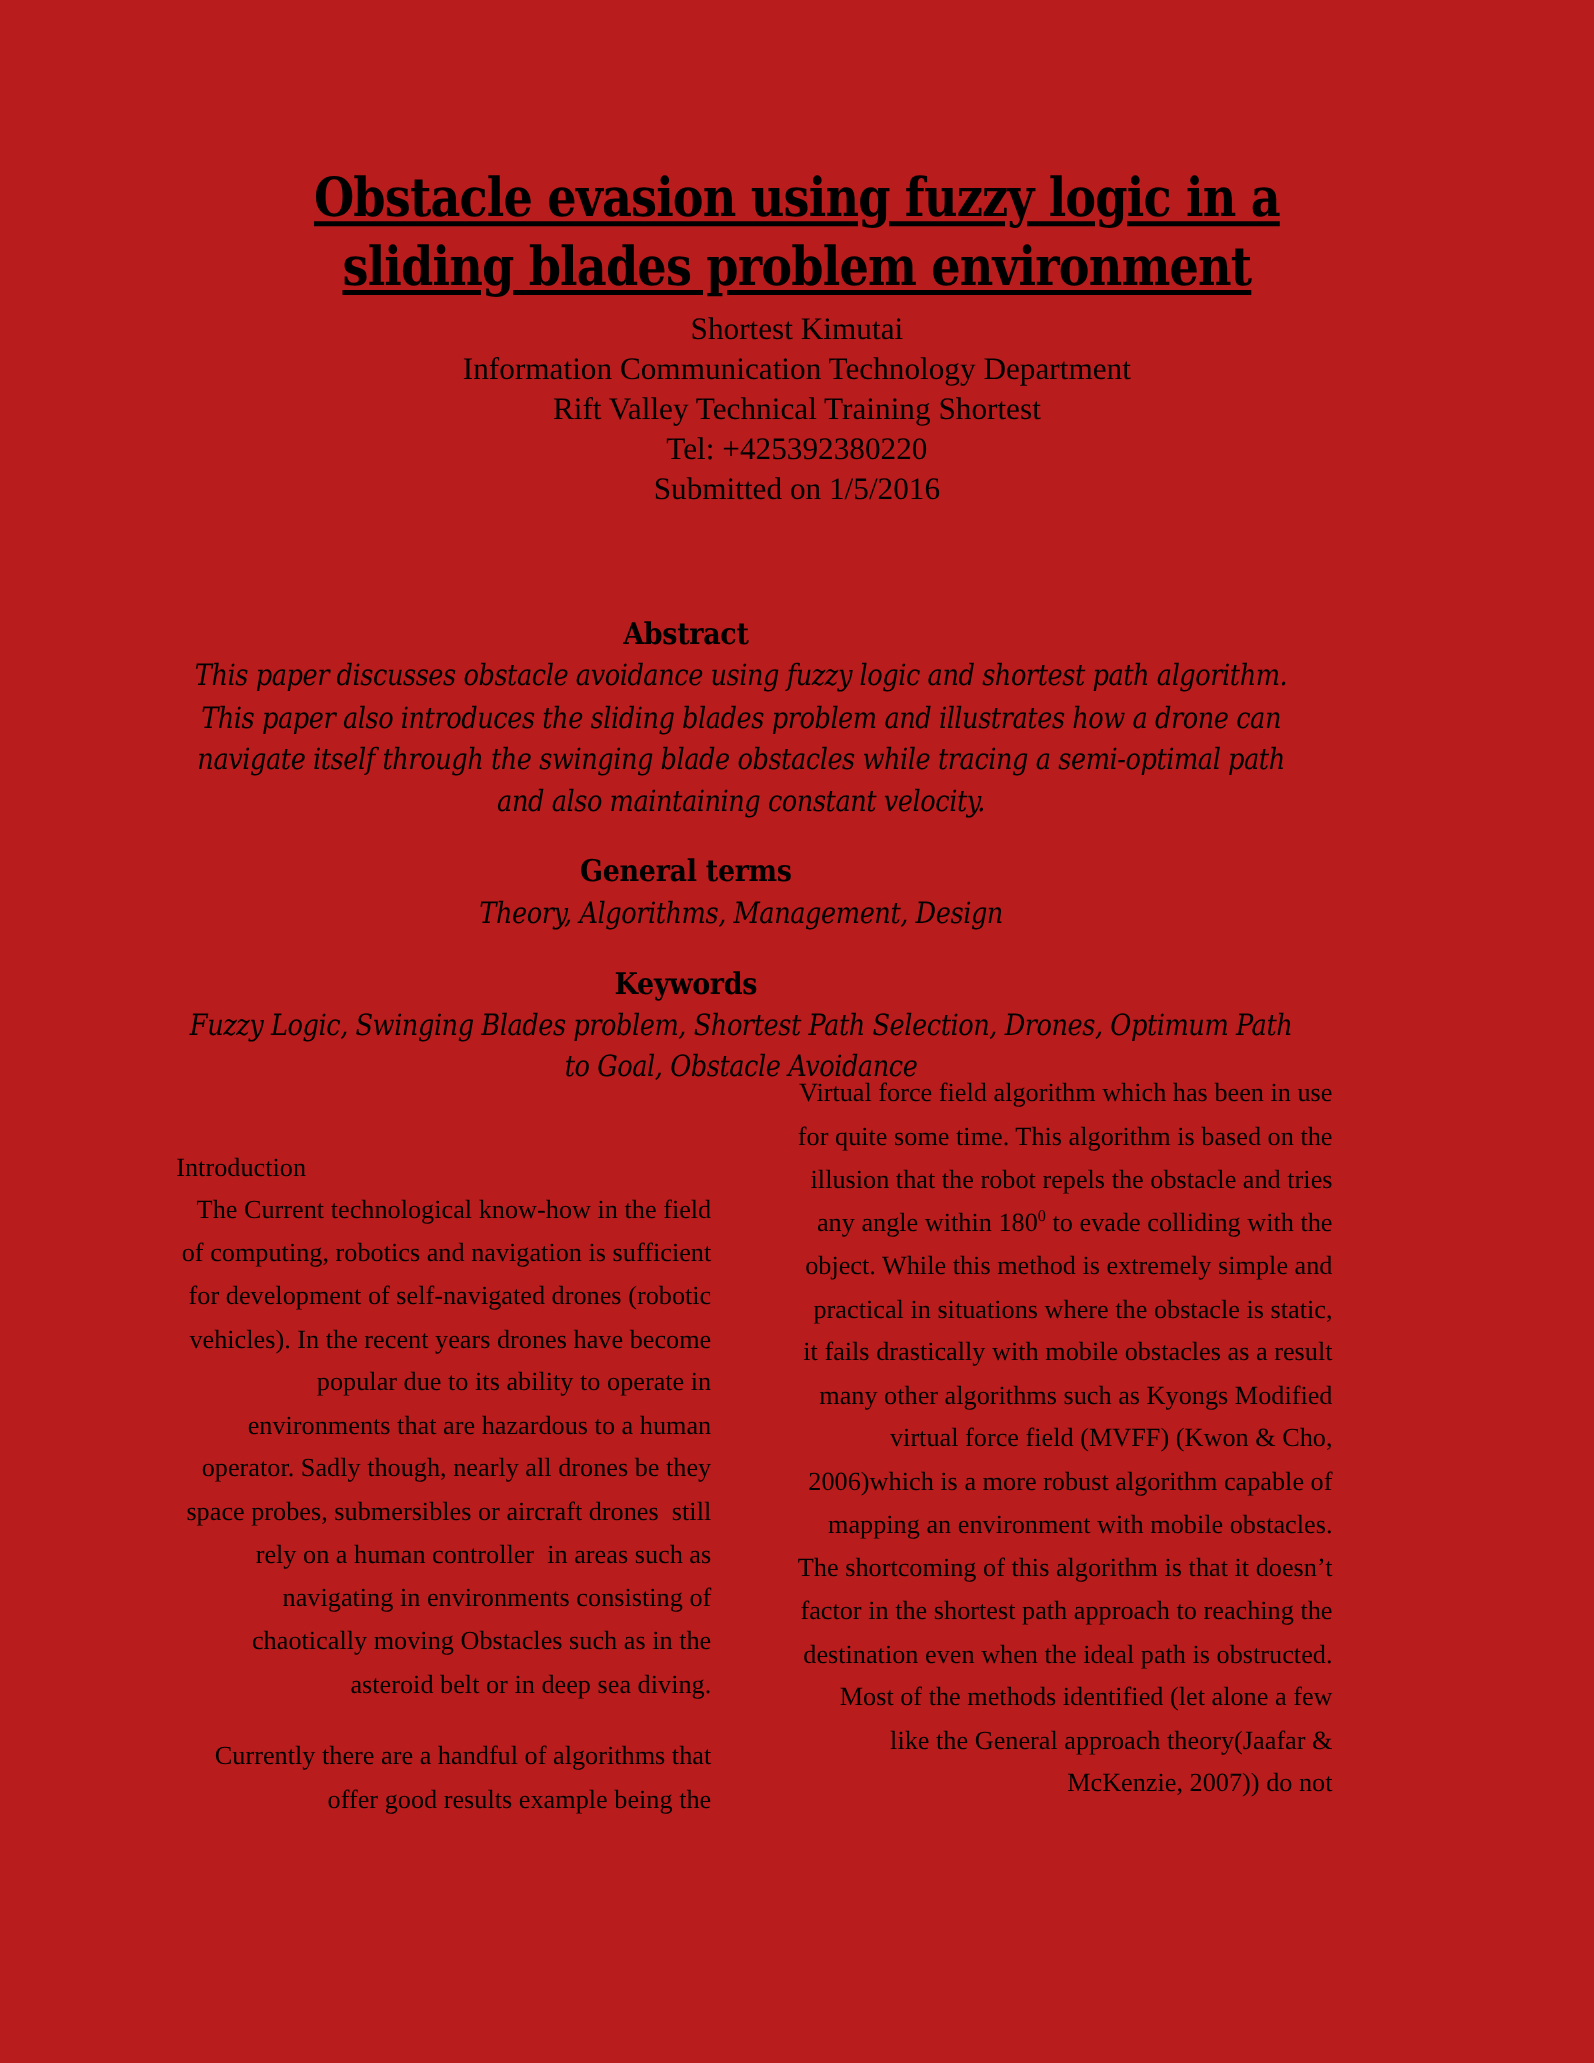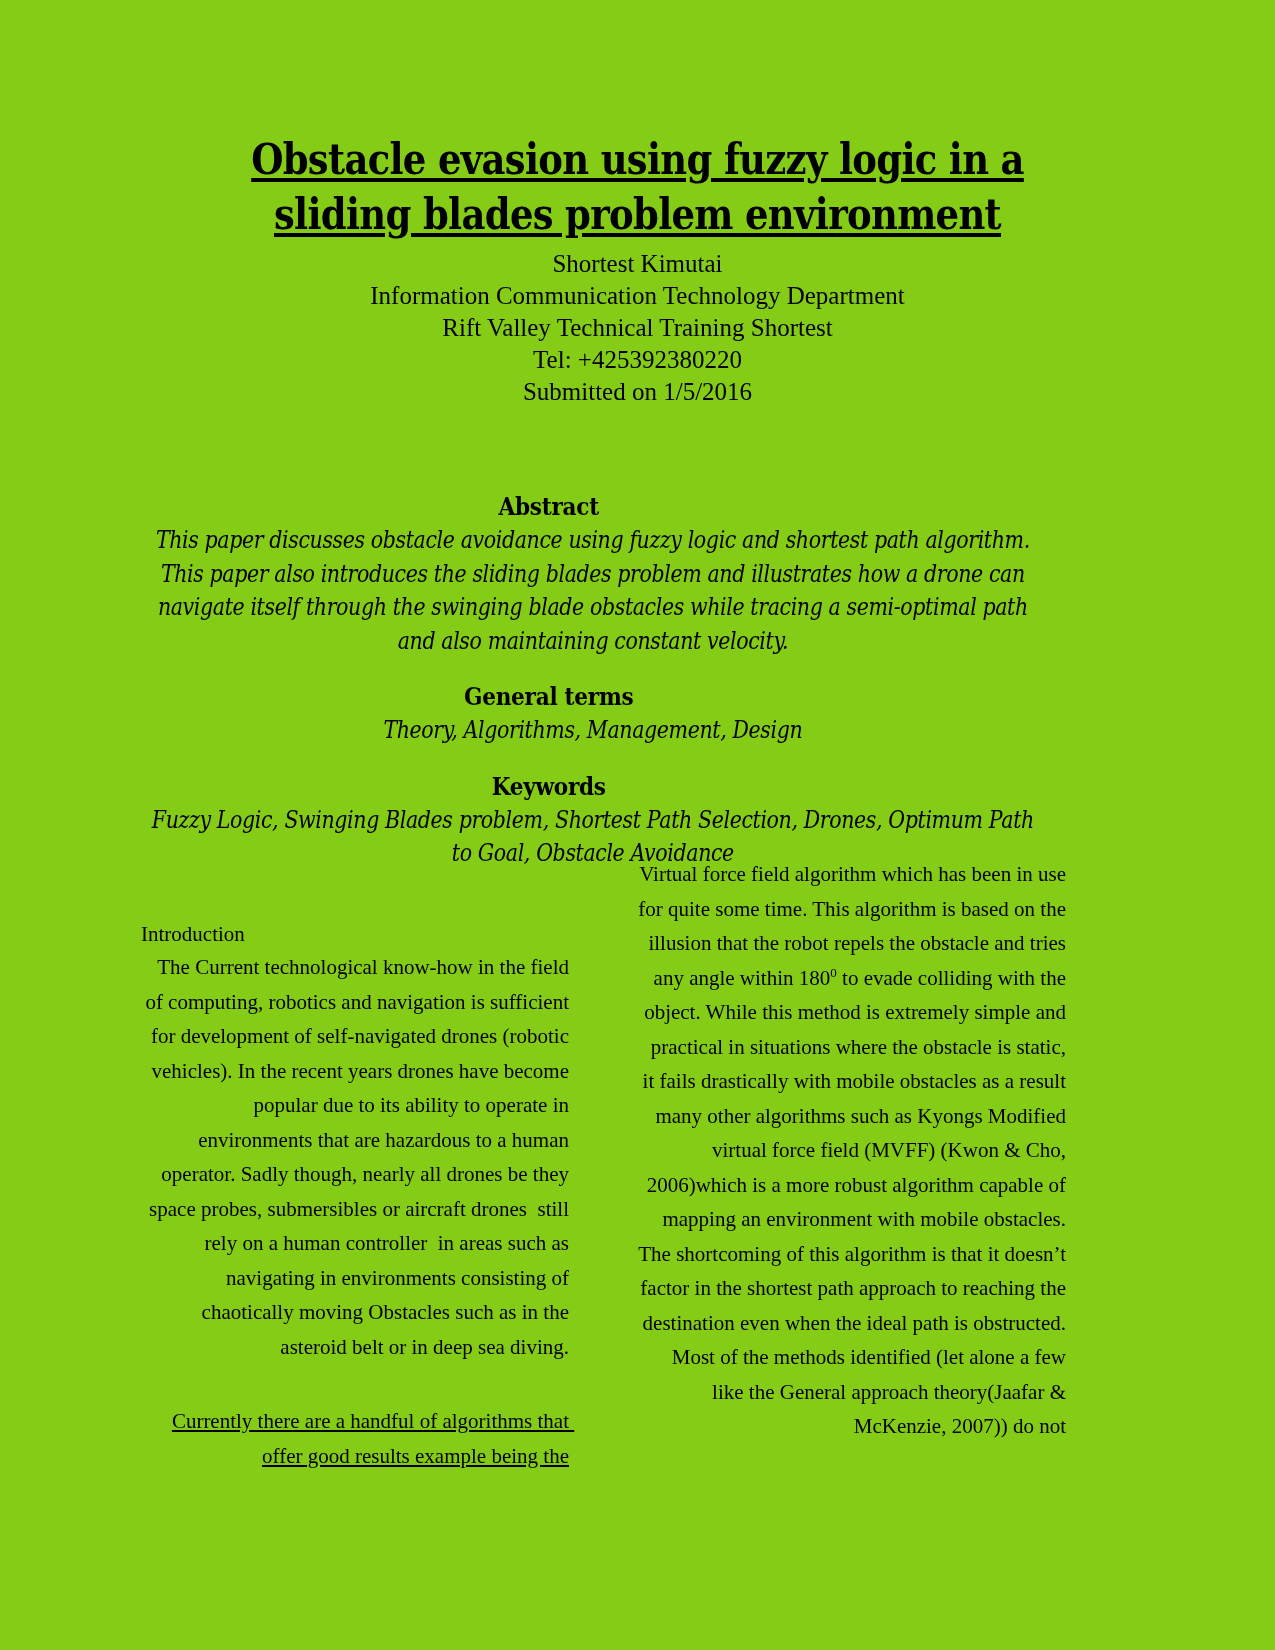--- a/index.html
+++ b/index.html
@@ -4,21 +4,21 @@
 <style>
   html, body {
     margin: 0;
     padding: 0;
     background: #ffffff;
   }
   .page {
     position: relative;
     width: 1275px;
     height: 1650px;
-    background: #84cc16;
+    background: #b91c1c;
     box-sizing: border-box;
     padding: 16px;
     overflow: hidden;
     font-family: "Liberation Serif", "DejaVu Serif", serif;
     color: #000000;
   }
 
   
   .title-block {
     position: absolute;
@@ -111,21 +111,21 @@
     margin: 0 0 1px 0;
   }
   .body-p {
     font-family: "Liberation Serif", "DejaVu Serif", serif;
     font-size: 21px;
     line-height: 34.5px;
     margin: 0;
     text-align: right;
     white-space: pre-wrap;
   }
-  .body-p + .body-p { margin-top: 40px; text-decoration: underline; }
+  .body-p + .body-p { margin-top: 23px; }
   .intro-spacer { height: 62px; }
   sup.deg {
     font-size: 0.62em;
     vertical-align: super;
     line-height: 0;
   }
 </style>
 </head>
 <body>
 

